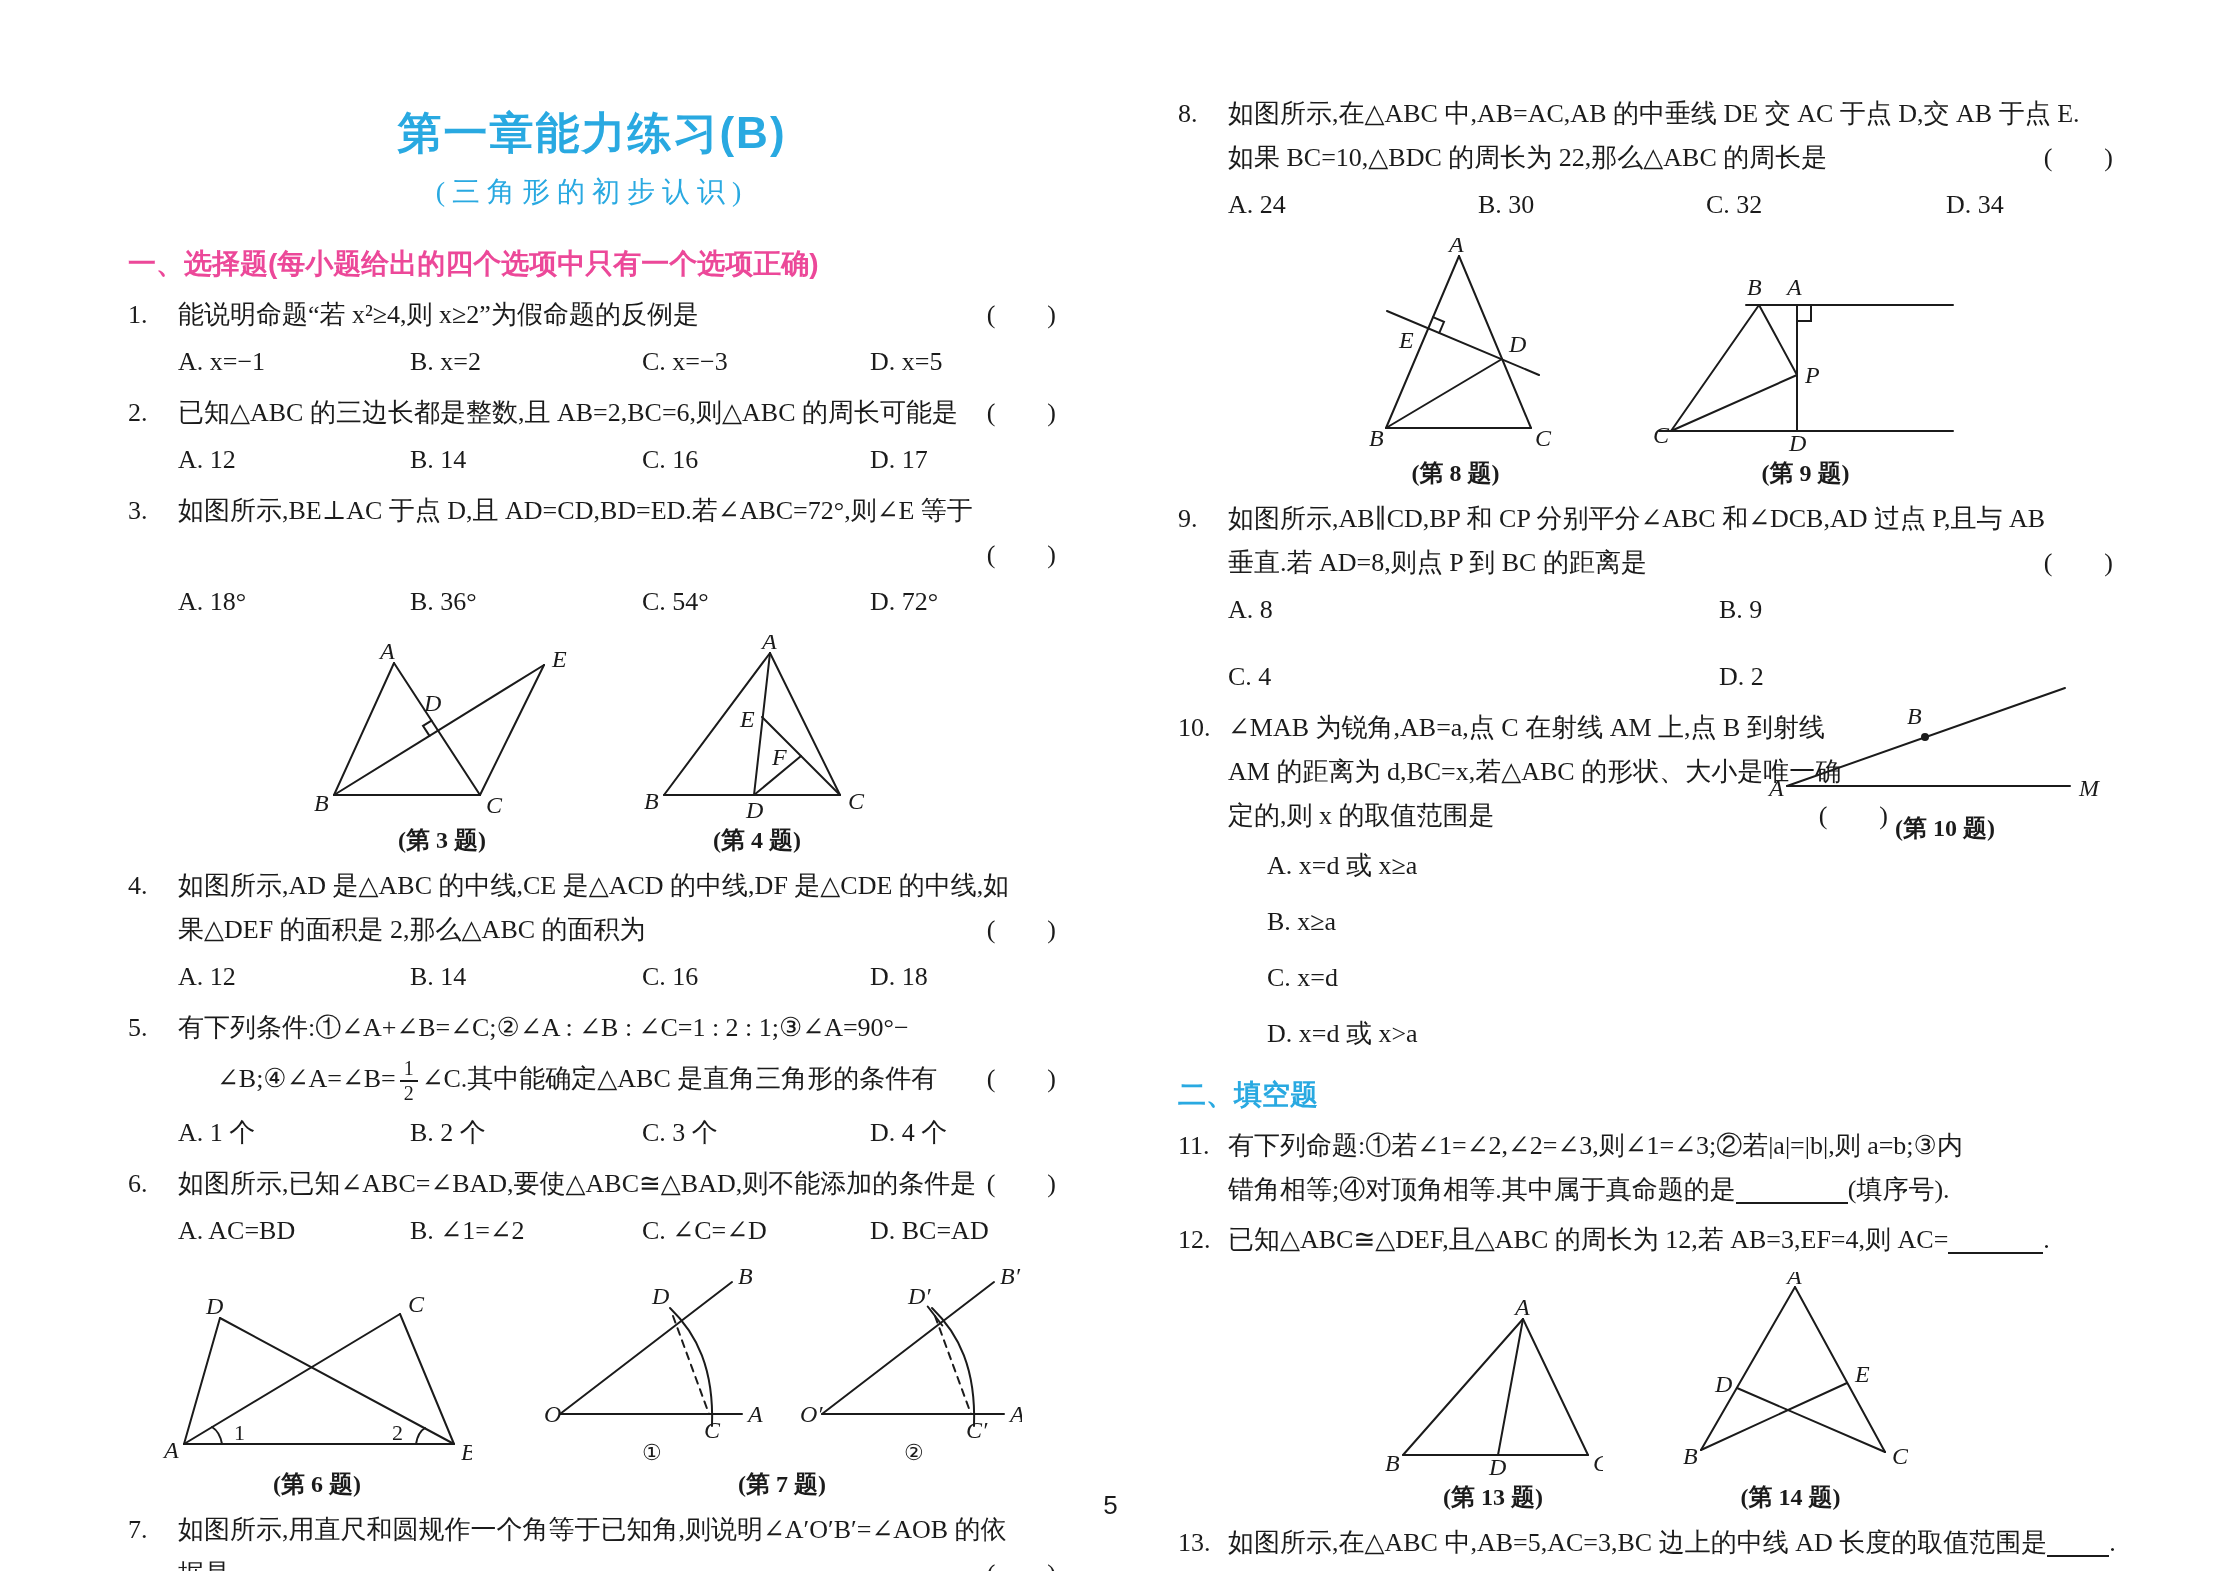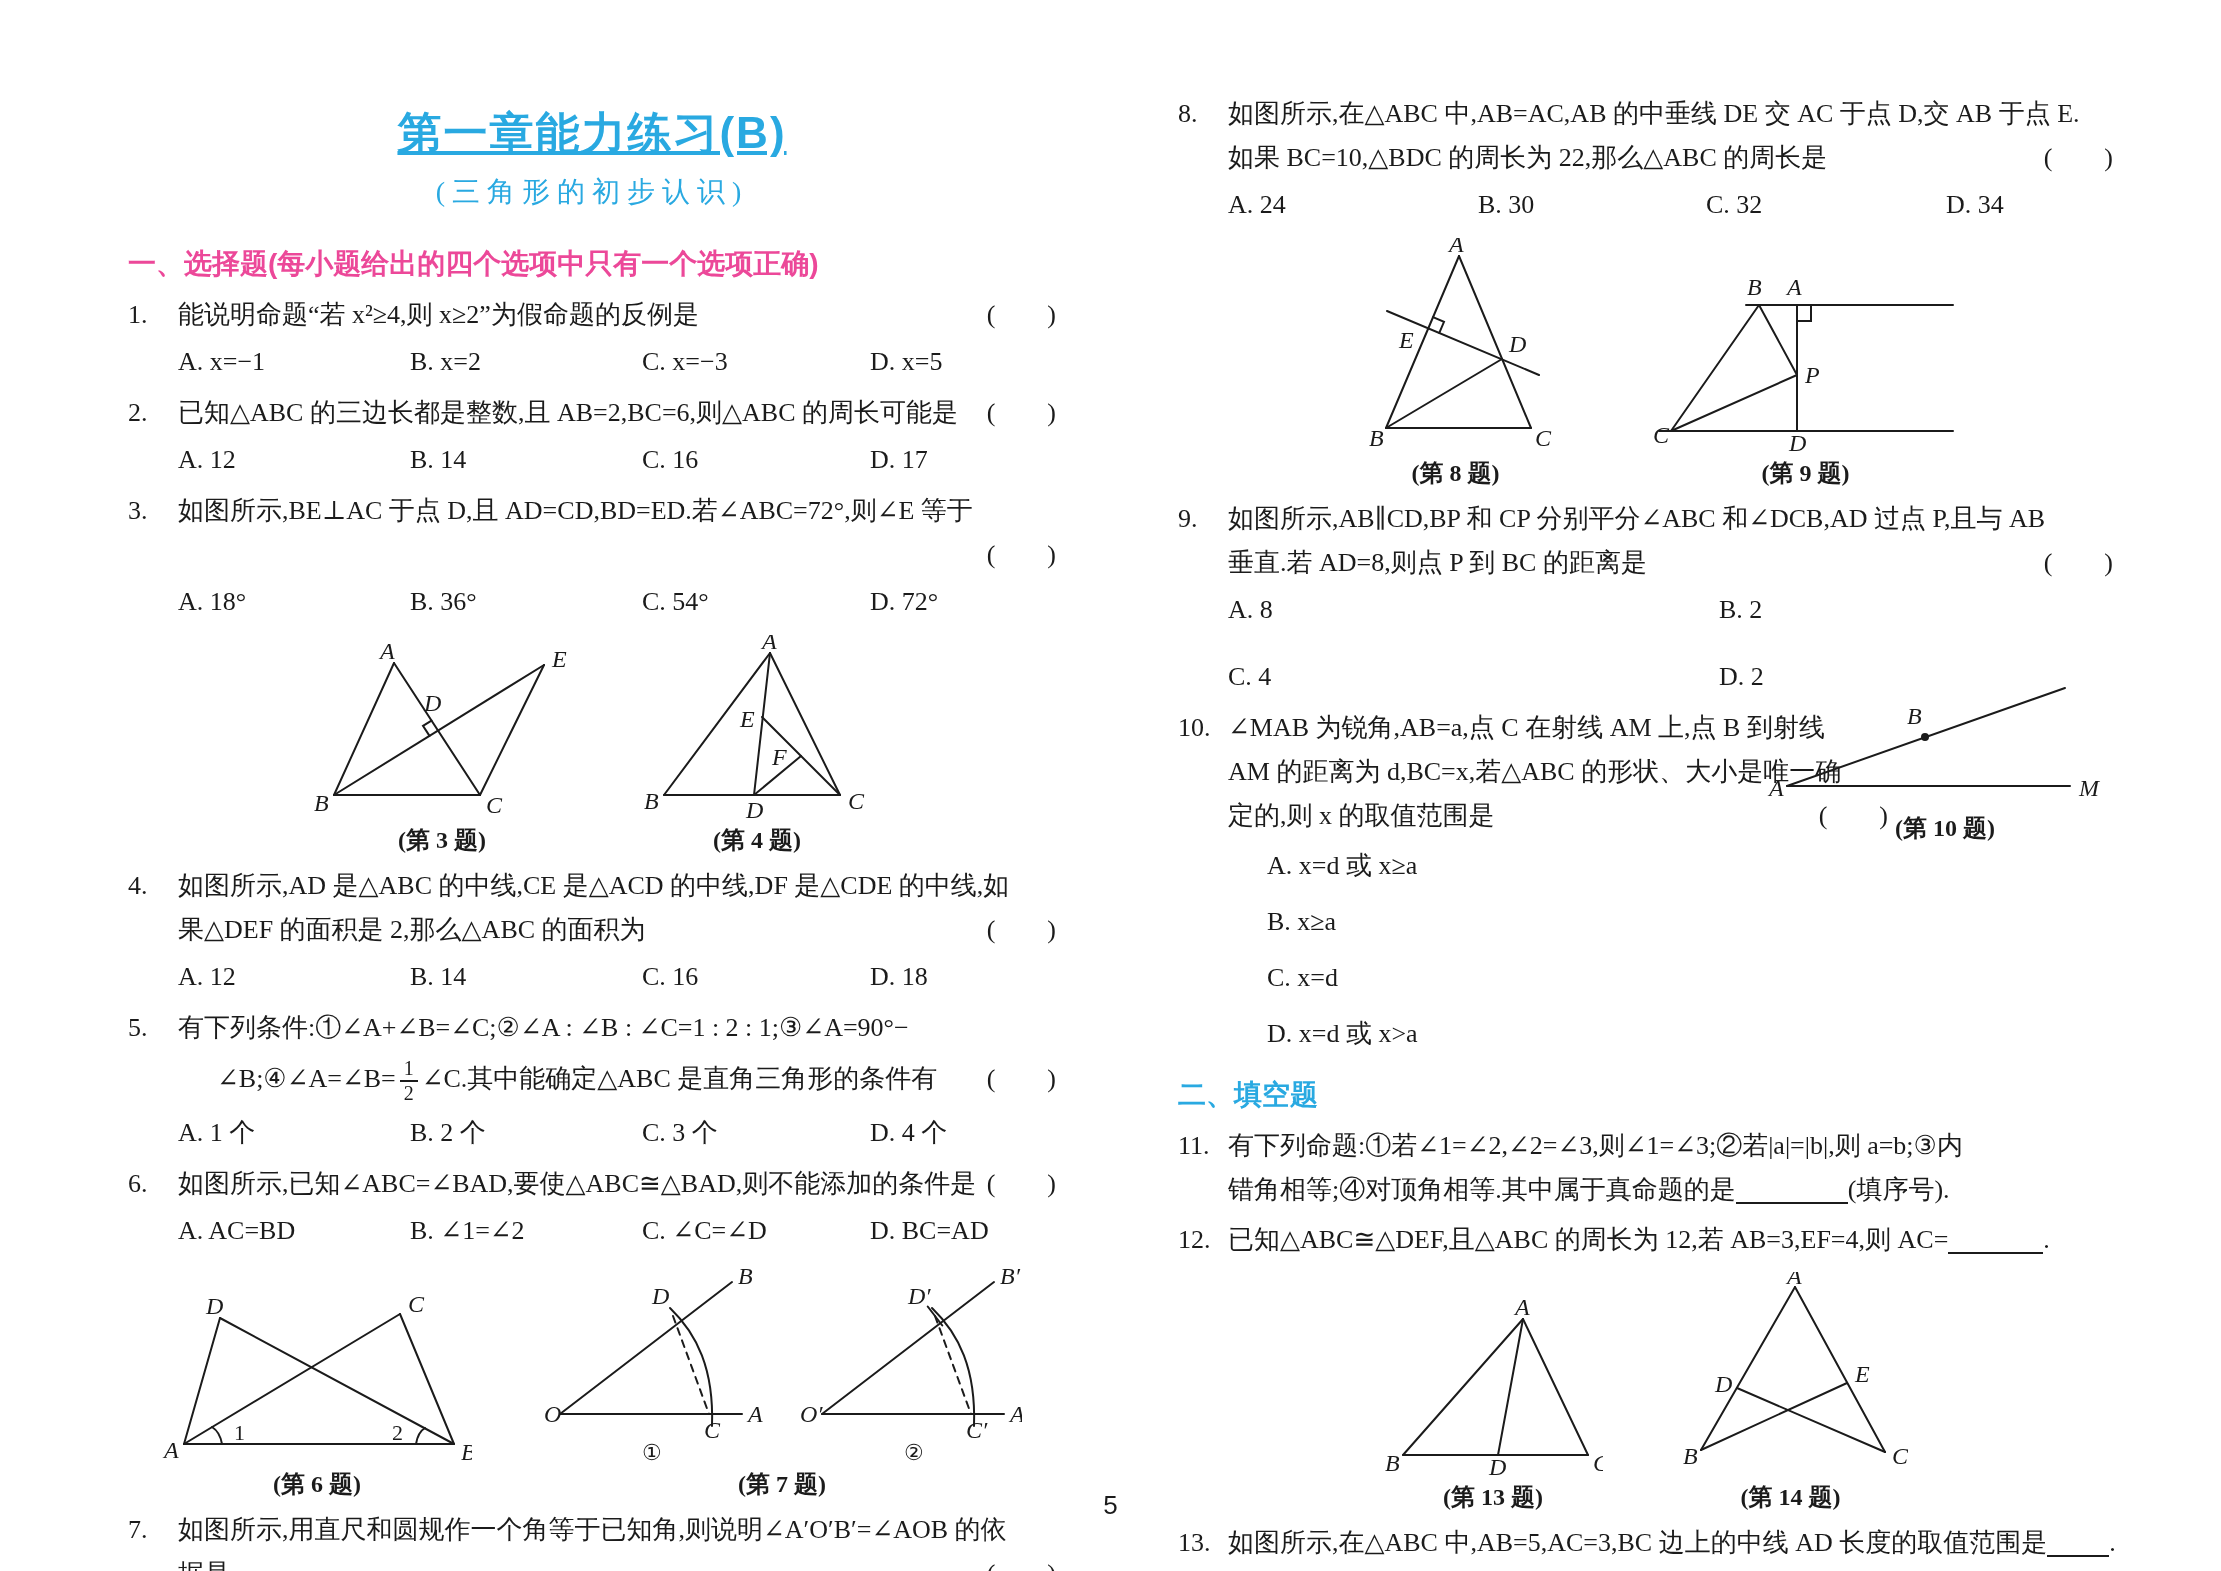--- a/index.html
+++ b/index.html
@@ -42,21 +42,21 @@
   .q10text{width:660px;}
   .fig10box{position:absolute;right:-12px;top:-38px;text-align:center;}
 </style>
 </head>
 <body>
 
 <div id="page">
 
   <div id="col-left" class="col">
 
-    <div class="doc-title accent" style="color: rgb(41, 169, 225); text-decoration: underline;">第一章能力练习(B)</div>
+    <div class="doc-title accent" style="color: rgb(41, 169, 225);">第一章能力练习(B)</div>
     <div class="doc-subtitle accent" style="color: rgb(41, 169, 225);">(三角形的初步认识)</div>
 
     <div class="sec-head accent" style="color: #ec4899;">一、选择题(每小题给出的四个选项中只有一个选项正确)</div>
 
     <div class="q">
       <span class="qnum">1.</span>
       <div class="qline">
         <span class="qtext">能说明命题“若 x²≥4,则 x≥2”为假命题的反例是</span>
         <span class="bracket">(        )</span>
       </div>
@@ -323,21 +323,21 @@
       <span class="qnum">9.</span>
       <div class="qline nobr">
         <span class="qtext">如图所示,AB∥CD,BP 和 CP 分别平分∠ABC 和∠DCB,AD 过点 P,且与 AB</span>
       </div>
       <div class="qline">
         <span class="qtext">垂直.若 AD=8,则点 P 到 BC 的距离是</span>
         <span class="bracket">(        )</span>
       </div>
       <div class="opts opts-2col">
         <span>A. 8</span>
-        <span>B. 2</span>
+        <span>B. 9</span>
         <span>C. 4</span>
         <span>D. 2</span>
       </div>
     </div>
 
     <div class="q q10wrap">
       <span class="qnum">10.</span>
       <div class="q10text">
         <div class="qline nobr">
           <span class="qtext">∠MAB 为锐角,AB=a,点 C 在射线 AM 上,点 B 到射线</span>

